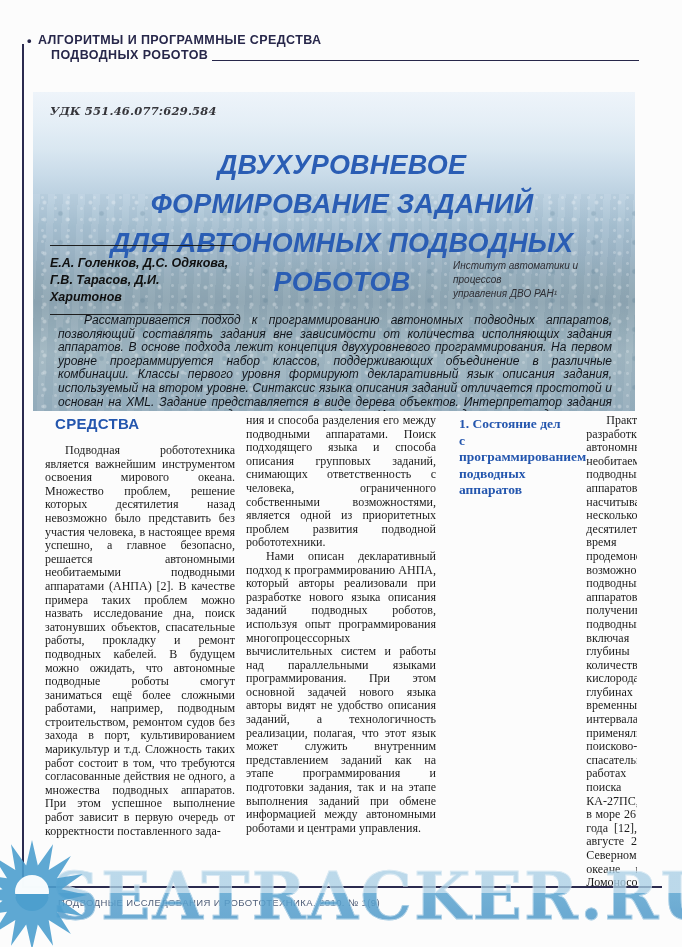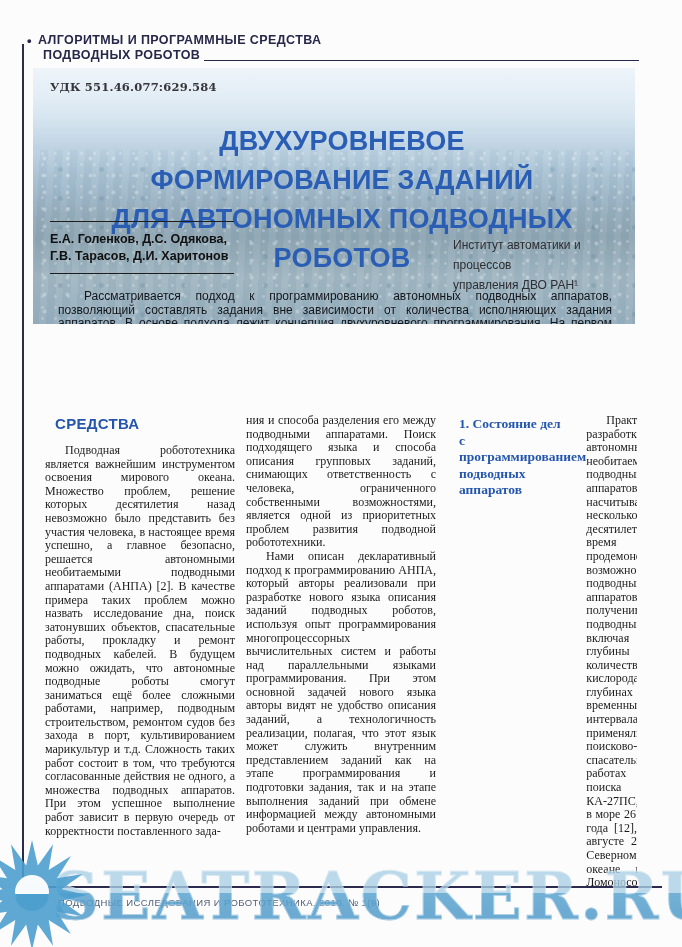--- a/index.html
+++ b/index.html
@@ -10,49 +10,49 @@
   }
   
   .vrule{position:absolute;left:22px;top:44px;width:2px;height:844px;background:#2b2b4f;}
 
   
   .header{position:absolute;left:27px;top:33px;width:612px;color:#27274a;
     font-family:"Liberation Sans",sans-serif;font-weight:bold;font-size:12.5px;
     line-height:15px;letter-spacing:.4px;}
   .header .line1{display:flex;align-items:flex-start;}
   .header .bullet{margin-right:6px;font-size:13px;line-height:15px;}
-  .header .line2{display:flex;margin-left:16px;}
+  .header .line2{display:flex;margin-left:24px;}
   .header .hrule{flex:1;align-self:flex-end;border-bottom:1.5px solid #27274a;margin:0 0 2px 4px;}
 
   
-  .hero{position:absolute;left:33px;top:68px;width:602px;height:256px;overflow:hidden;
+  .hero{position:absolute;left:33px;top:92px;width:602px;height:319px;overflow:hidden;
     background:linear-gradient(180deg,
       #eef4fa 0%,#e4eef6 10%,#d9e7f1 18%,#c9dbe9 26%,#b8cede 34%,
       #a7c0d1 42%,#9db5c6 50%,#93abb9 58%,#8da4b1 66%,#96adb9 74%,
-      #a0b6c1 82%,#9bb2bf 90%,#95adbc 100%);}
+      #a0b6c1 82%,#9bb2bf 90%,#95adbc 100%);font-style:italic;}
   .hero::after{content:"";position:absolute;left:0;right:0;top:32%;bottom:0;z-index:0;opacity:.55;
     background-image:
       radial-gradient(circle,rgba(255,255,255,.55) 0 1.2px,transparent 2.6px),
       radial-gradient(circle,rgba(64,104,128,.35) 0 1.6px,transparent 3.2px),
       radial-gradient(circle,rgba(255,255,255,.4) 0 1px,transparent 2px),
       repeating-linear-gradient(93deg,rgba(255,255,255,.10) 0 7px,rgba(110,140,160,.10) 7px 15px);
     background-size:23px 17px,41px 29px,13px 11px,auto;
     background-position:0 0,7px 5px,3px 9px,0 0;}
   .hero>*{position:relative;z-index:1;}
   .udc{position:absolute;left:17px;top:12px;font-family:"DejaVu Serif",serif;
     font-weight:bold;font-size:11.5px;color:#35353a;letter-spacing:.2px;}
   .title{position:absolute;left:0;right:0;top:36px;text-align:center;
     font-family:"Liberation Sans",sans-serif;font-weight:bold;font-size:27px;
     line-height:39px;color:#2a5db4;white-space:pre-line;letter-spacing:.2px;padding-left:16px;}
   .authors{position:absolute;left:17px;top:153px;width:184px;
     border-top:1.5px solid #1e1e1e;border-bottom:1.5px solid #1e1e1e;
     padding:9px 0 8px;font-family:"Liberation Sans",sans-serif;font-weight:bold;
     font-size:12.5px;line-height:17px;color:#101010;white-space:pre-line;}
   .affiliation{position:absolute;left:420px;top:167px;width:172px;
-    font-family:"Liberation Sans",sans-serif;font-size:12px;line-height:20px;
+    font-family:"Liberation Sans",sans-serif;font-size:10px;line-height:14px;
     color:#2e2e34;white-space:pre-line;}
   .abstract{position:absolute;left:17px;right:15px;top:214px;margin:8px;
     font-family:"Liberation Sans",sans-serif;font-size:12px;line-height:13.6px;
     text-align:justify;text-indent:26px;color:#12161c;}
 
   
   .columns{position:absolute;left:45px;top:414px;width:592px;height:473px;display:flex;gap:11px;}
   .col{flex:1;overflow:hidden;}
   .col p{margin:0;font-family:"Liberation Serif",serif;font-size:12px;line-height:13.6px;
     text-align:justify;color:#1b1b1b;}

